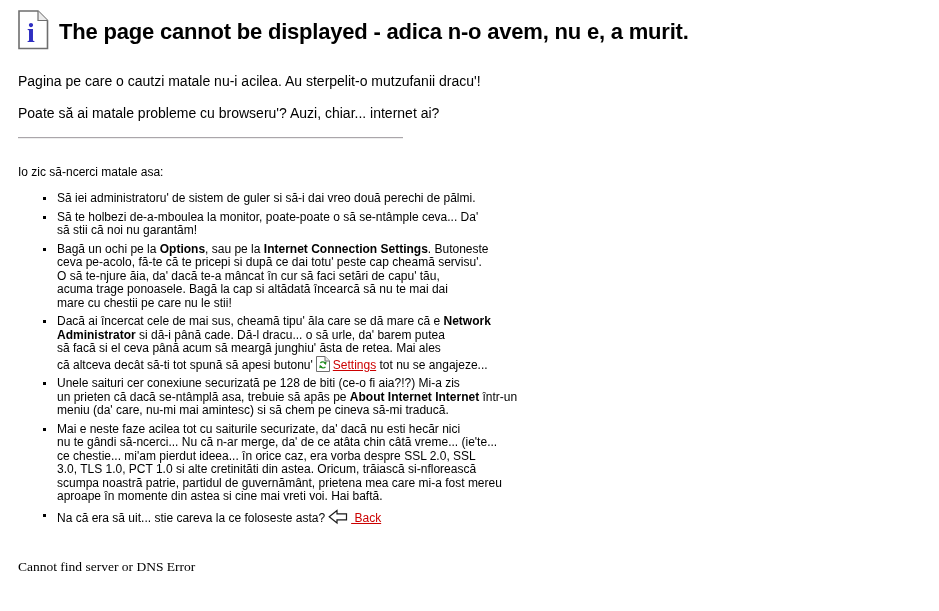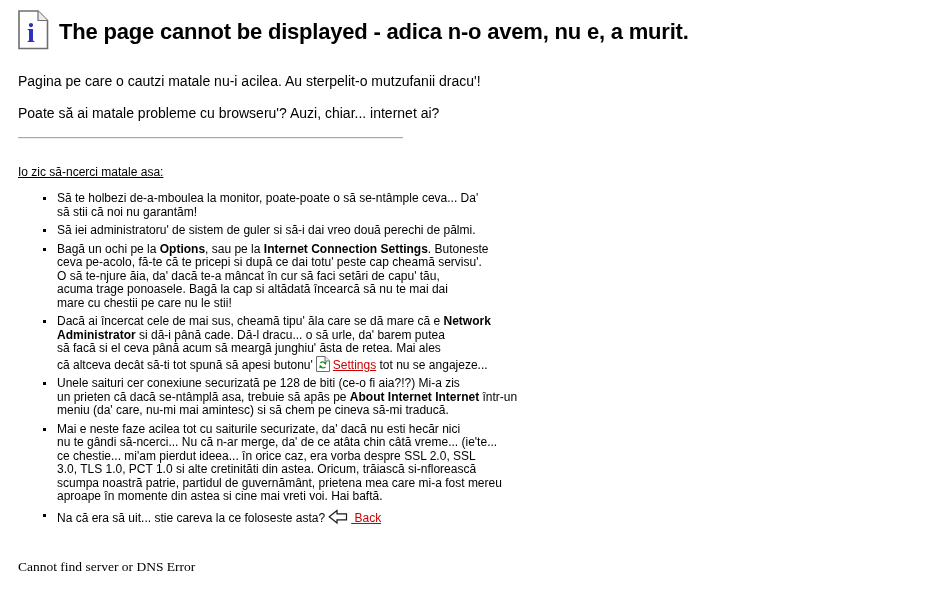--- a/index.html
+++ b/index.html
@@ -9,21 +9,21 @@
   }
   *{box-sizing:border-box;}
   html,body{margin:0;padding:0;background:#fff;}
   body{font-family:"Liberation Sans",sans-serif;color:#000;}
   .page{position:relative;width:939px;height:611px;overflow:hidden;background:#fff;padding:10px 0 0 18px;}
   .header{display:flex;align-items:flex-start;}
   .hicon{flex:0 0 auto;margin-right:10px;}
   h1.title{font-size:22px;font-weight:bold;margin:0;padding-top:9px;letter-spacing:-0.2px;}
   .intro{margin:19px 0 0 0;font-size:14px;line-height:16px;}
   hr.rule{margin:16px 0 0 0;width:385px;height:2px;border:0;background:#aaa6aa;border-bottom:1px solid #eee;}
-  .suggest-heading{margin:26px 0 0 0;font-size:12px;line-height:14px;text-decoration:underline;}
+  .suggest-heading{margin:26px 0 0 0;font-size:12px;line-height:14px;}
   ul.suggestions{margin:13px 0 0 0;padding:0 0 0 25px;list-style:none;font-size:12px;line-height:13.5px;}
   ul.suggestions li{position:relative;padding-left:14px;margin-bottom:5px;max-width:600px;}
   ul.suggestions li::before{content:"";position:absolute;left:0;top:5px;width:3px;height:3px;background:#000;}
   ul.suggestions b{font-weight:bold;}
   a.err-link{color:var(--link-color);text-decoration:underline;white-space:pre;cursor:pointer;}
   .inline-icon{display:inline-block;vertical-align:-3px;margin:0 3px;line-height:0;}
   .footer{margin-top:33px;font-size:13.5px;line-height:17px;font-family:Liberation Serif, serif;}
 </style>
 </head>
 <body>
@@ -45,22 +45,22 @@
     <span>Pagina pe care o cautzi matale nu-i acilea. Au sterpelit-o mutzufanii dracu'!</span><br>
     <br>
     <span>Poate să ai matale probleme cu browseru'? Auzi, chiar... internet ai?</span>
   </p>
 
   <hr class="rule">
 
   <p class="suggest-heading">Io zic să-ncerci matale asa:</p>
 
   <ul class="suggestions">
+      <li><span>Să iei administratoru' de sistem de guler si să-i dai vreo două perechi de pălmi.</span></li>
       <li><span>Să te holbezi de-a-mboulea la monitor, poate-poate o să se-ntâmple ceva... Da'</span><br><span>să stii că noi nu garantăm!</span></li>
-      <li><span>Să iei administratoru' de sistem de guler si să-i dai vreo două perechi de pălmi.</span></li>
       <li><span>Bagă un ochi pe la </span><b>Options</b><span>, sau pe la </span><b>Internet Connection Settings</b><span>. Butoneste</span><br><span>ceva pe-acolo, fă-te că te pricepi si după ce dai totu' peste cap cheamă servisu'.</span><br><span>O să te-njure ăia, da' dacă te-a mâncat în cur să faci setări de capu' tău,</span><br><span>acuma trage ponoasele. Bagă la cap si altădată încearcă să nu te mai dai</span><br><span>mare cu chestii  pe care nu le stii!</span></li>
       <li><span>Dacă ai încercat cele de mai sus, cheamă tipu' ăla care se dă mare că e </span><b>Network</b><br><b>Administrator</b><span> si dă-i până cade. Dă-l dracu... o să urle, da' barem putea</span><br><span>să facă si el ceva până acum să meargă junghiu' ăsta de retea. Mai ales</span><br><span>că altceva decât să-ti tot spună să apesi butonu'</span><span class="inline-icon"><svg width="14" height="16" viewBox="0 0 14 16">
       <path d="M0.5,0.5 H9 L13.5,5 V15.5 H0.5 Z" fill="#ffffff" stroke="#6e6e6e" stroke-width="1"></path>
       <path d="M9,0.5 V5 H13.5" fill="#ececec" stroke="#6e6e6e" stroke-width="1"></path>
       <path d="M4.4,7 A3,3 0 0 1 9.4,7.4" fill="none" stroke="#1d8a1d" stroke-width="1.3"></path>
       <path d="M9.4,10.8 A3,3 0 0 1 4.4,10.4" fill="none" stroke="#1d8a1d" stroke-width="1.3"></path>
       <path d="M10.6,5.6 L9.9,9 L7.4,6.8 Z" fill="#1d8a1d"></path>
       <path d="M3.2,12.2 L3.9,8.8 L6.4,11 Z" fill="#1d8a1d"></path>
     </svg></span><a class="err-link" href="#">Settings</a><span> tot nu se angajeze...</span><br></li>
       <li><span>Unele saituri cer conexiune securizată pe 128 de biti (ce-o fi aia?!?) Mi-a zis</span><br><span>un prieten că dacă se-ntâmplă asa, trebuie să apăs pe </span><b>About Internet Internet</b><span> într-un</span><br><span>meniu (da' care, nu-mi mai amintesc) si să chem pe cineva să-mi traducă.</span></li>

